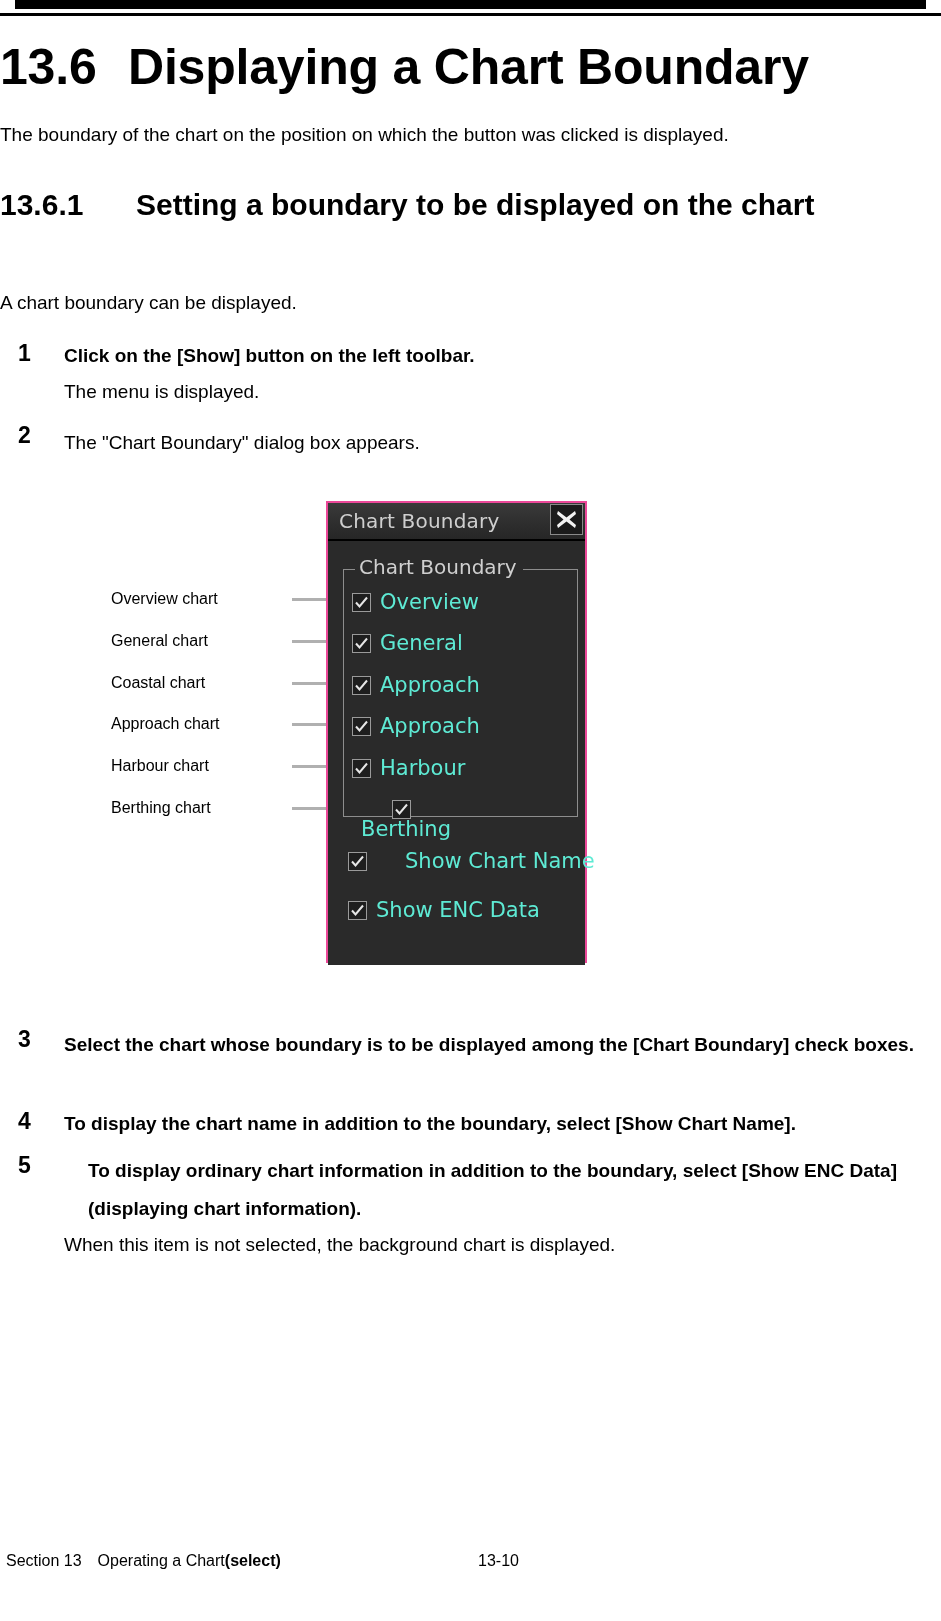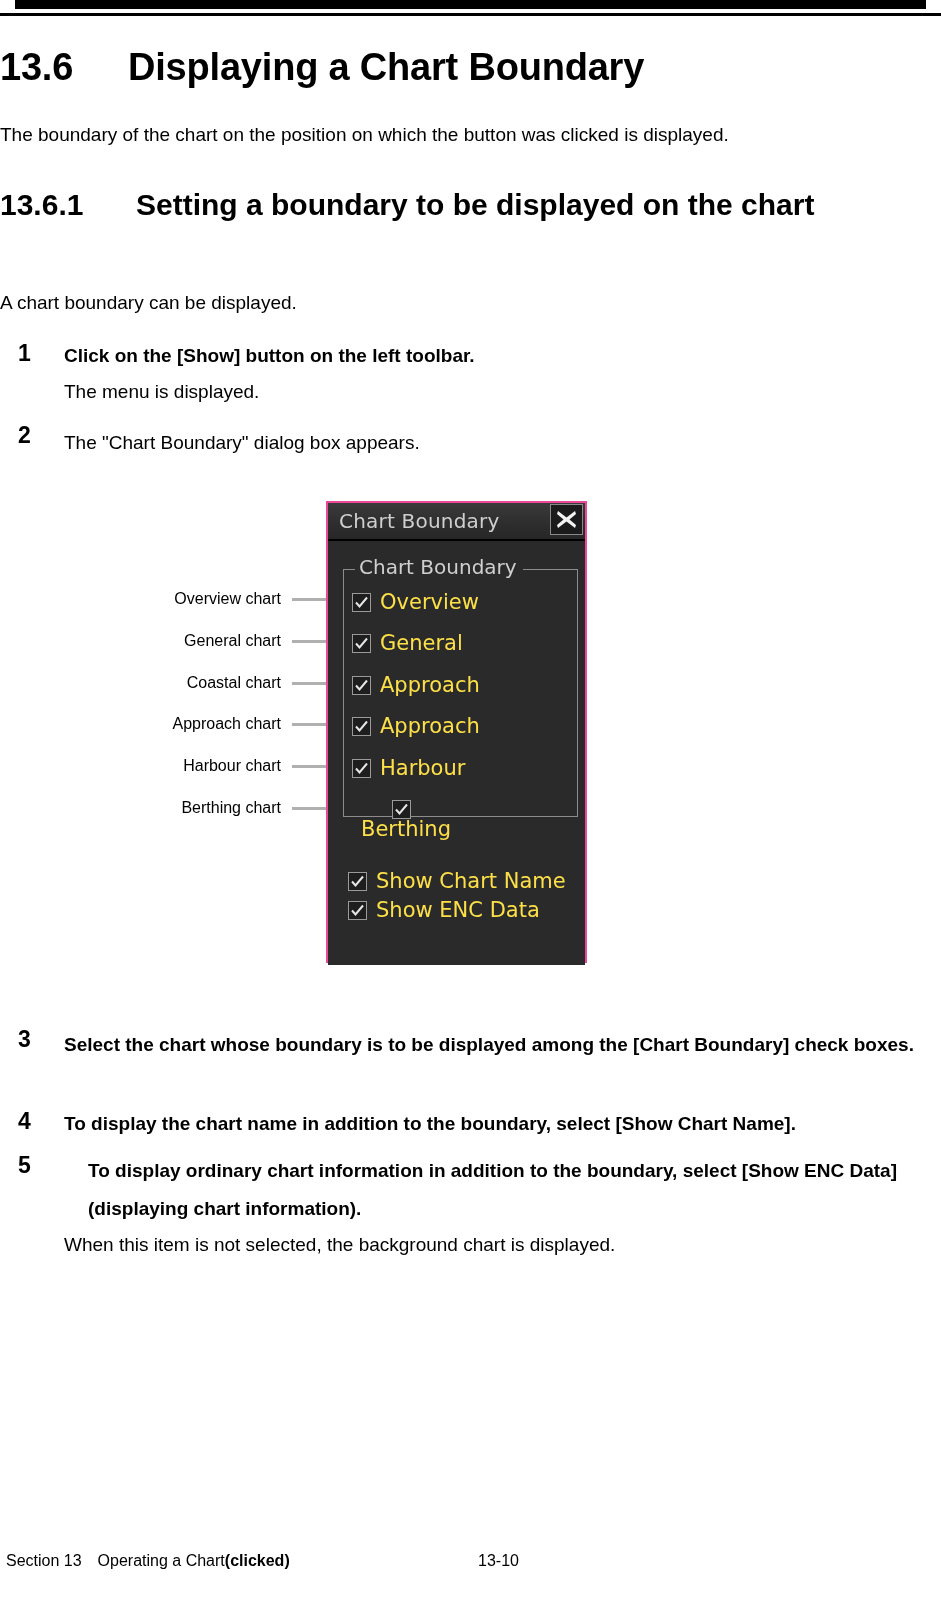--- a/index.html
+++ b/index.html
@@ -33,21 +33,21 @@
     height: 3px;
     background: #000000;
   }
 
   
   .h1 {
     position: absolute;
     left: 0px;
     top: 44px;
     width: 920px;
-    font-size: 38px;
+    font-size: 50px;
     font-weight: bold;
     letter-spacing: -0.2px;
     line-height: 46px;
     white-space: nowrap;
   }
   .h1 .num { display: inline-block; width: 128px; }
 
   .intro {
     position: absolute;
     left: 0px;
@@ -198,38 +198,38 @@
     flex: 0 0 auto;
   }
   .cb-box svg {
     position: absolute;
     left: 1px;
     top: 1px;
   }
   .cb-label {
     margin-left: 9px;
     font-size: 21px;
-    color: #fde047;
+    color: #5eead4;
     line-height: 21px;
   }
 
   .outer-row {
     position: absolute;
     left: 20px;
     display: flex;
     align-items: center;
     white-space: nowrap;
   }
 
   
   .callout-label {
     position: absolute;
     font-size: 16px;
     color: #000000;
-    text-align: right;
+    text-align: left;
     white-space: nowrap;
     line-height: 18px;
   }
   .callout-line {
     position: absolute;
     height: 3px;
     background: #b0b0b0;
   }
 
   
@@ -365,21 +365,21 @@
       <div class="cb-row" style="top:230px;flex-direction:column;">
         <div class="cb-box">
           <svg width="15" height="15" viewBox="0 0 15 15" aria-hidden="true">
               <path d="M2 7.5 L5.5 11.5 L13 2.5" stroke="#e6e6e6" stroke-width="2" fill="none"></path>
             </svg>
         </div>
         <div class="cb-label">Berthing</div>
       </div>
     </div>
 
-    <div class="outer-row" style="top:330px;">
+    <div class="outer-row" style="top:310px;gap:29px;">
       <div class="cb-box">
         <svg width="15" height="15" viewBox="0 0 15 15" aria-hidden="true">
             <path d="M2 7.5 L5.5 11.5 L13 2.5" stroke="#e6e6e6" stroke-width="2" fill="none"></path>
           </svg>
       </div>
       <div class="cb-label">Show Chart Name</div>
     </div>
 
     <div class="outer-row" style="top:359px;">
       <div class="cb-box">
@@ -409,15 +409,15 @@
 
 <div class="step" style="top:1152px;">
   <div class="sn">5</div>
   <div class="body">
     <div class="title" style="line-height:38px;margin-left:24px;">To display ordinary chart information in addition to the boundary, select [Show ENC Data] (displaying chart information).</div>
     <div class="sub" style="margin-top:1px;">When this item is not selected, the background chart is displayed.</div>
   </div>
 </div>
 
 <div class="footer">
-  <span class="sect">Section 13 Operating a Chart </span><span class="opt">(clicked)</span>
+  <span class="sect">Section 13 Operating a Chart </span><span class="opt">(select)</span>
   <span class="pageno">13-10</span>
 </div>
 
 </body></html>

